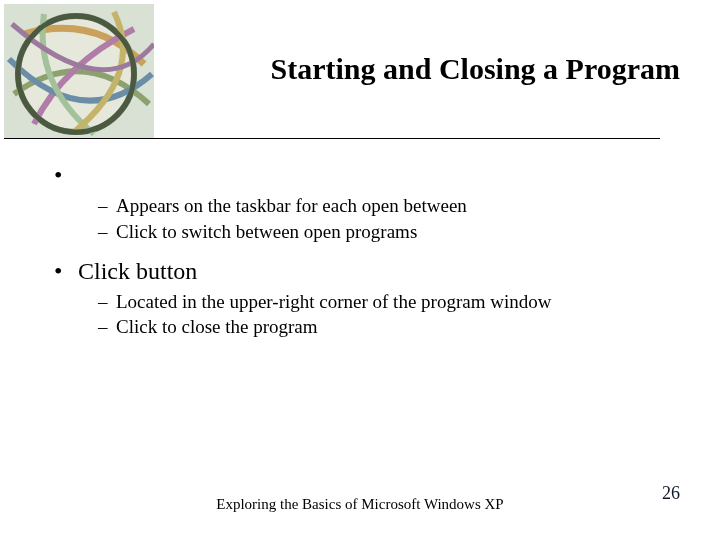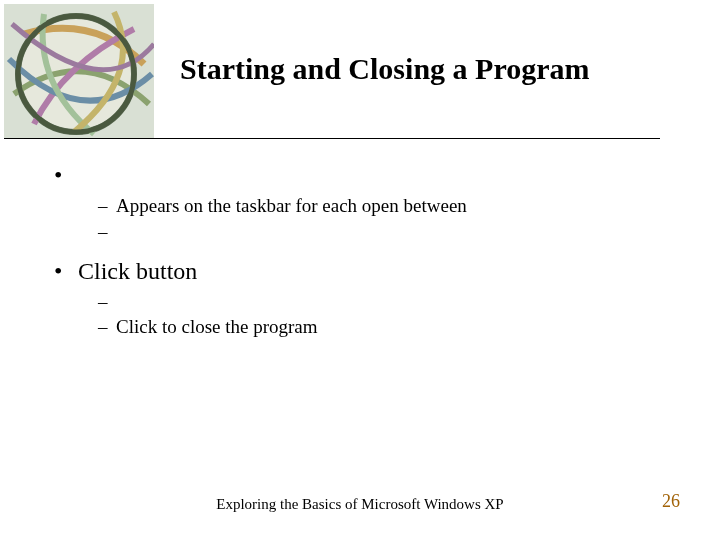--- a/index.html
+++ b/index.html
@@ -19,21 +19,21 @@
     width: 150px;
     height: 134px;
   }
   .title {
     position: absolute;
     top: 52px;
     left: 180px;
     right: 40px;
     font-size: 30px;
     font-weight: bold;
-    text-align: left;
+    text-align: right;
   }
   .hr-line {
     position: absolute;
     top: 138px;
     left: 4px;
     right: 60px;
     height: 0;
     border-top: 1px solid #000;
   }
   .content {
@@ -75,23 +75,23 @@
   .footer-text {
     position: absolute;
     left: 0;
     right: 0;
     text-align: center;
     font-size: 15px;
   }
   .page-num {
     position: absolute;
     right: 40px;
-    bottom: 8px;
+    bottom: 16px;
     font-size: 18px;
-    color: #a16207;
+    color: #0f172a;
   }
 </style>
 </head>
 <body>
 
 <div class="logo">
   <svg viewBox="0 0 150 134" width="150" height="134">
     <rect x="0" y="0" width="150" height="134" fill="#d9e0d4"></rect>
     <circle cx="72" cy="70" r="58" fill="#e6e8dc" stroke="#5a6a52" stroke-width="6"></circle>
     <path d="M20 30 Q90 10 140 60" stroke="#c9a15a" stroke-width="7" fill="none"></path>
@@ -113,29 +113,31 @@
   <div class="group">
     <div class="bullet-l1">
       <span class="dot">•</span>
     </div>
     <div class="bullet-l2">
       <span class="dash">–</span>
       <span>Appears on the taskbar for each open between</span>
     </div>
     <div class="bullet-l2">
       <span class="dash">–</span>
+      <span>Click to switch between open programs</span>
     </div>
   </div>
   <div class="group">
     <div class="bullet-l1">
       <span class="dot">•</span>
       <span>Click button</span>
     </div>
     <div class="bullet-l2">
       <span class="dash">–</span>
+      <span>Located in the upper-right corner of the program window</span>
     </div>
     <div class="bullet-l2">
       <span class="dash">–</span>
       <span>Click to close the program</span>
     </div>
   </div>
 </div>
 
 <div class="footer">
   <div class="footer-text">Exploring the Basics of Microsoft Windows XP</div>

